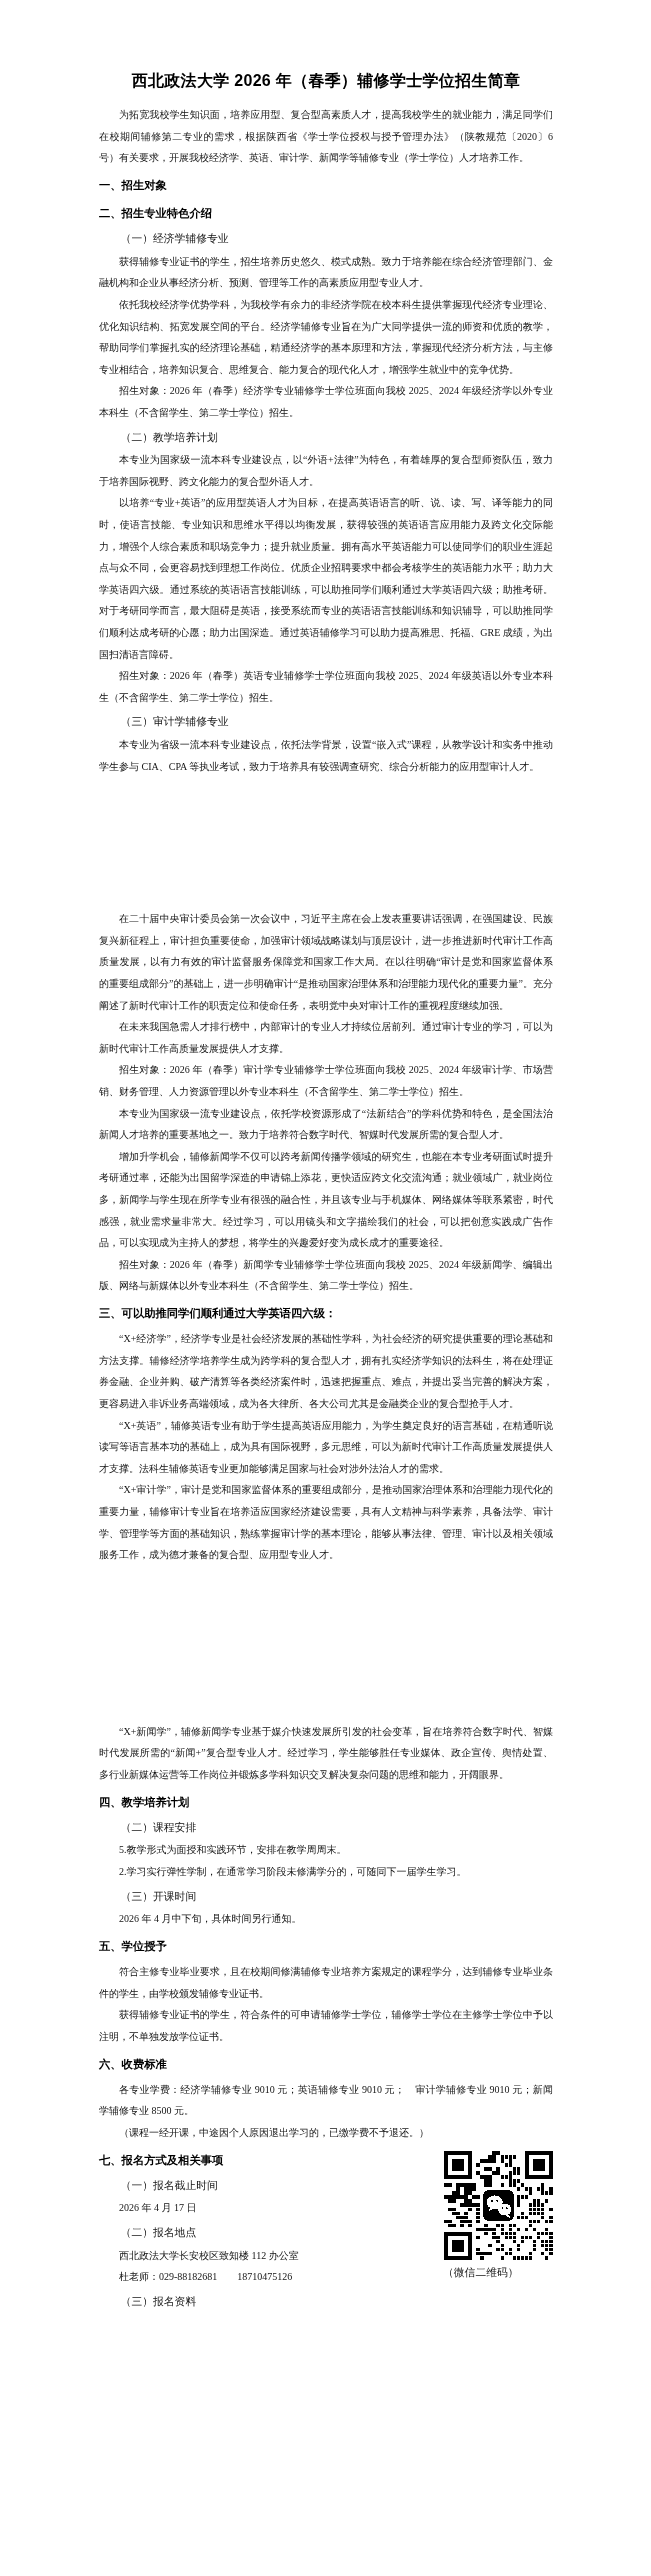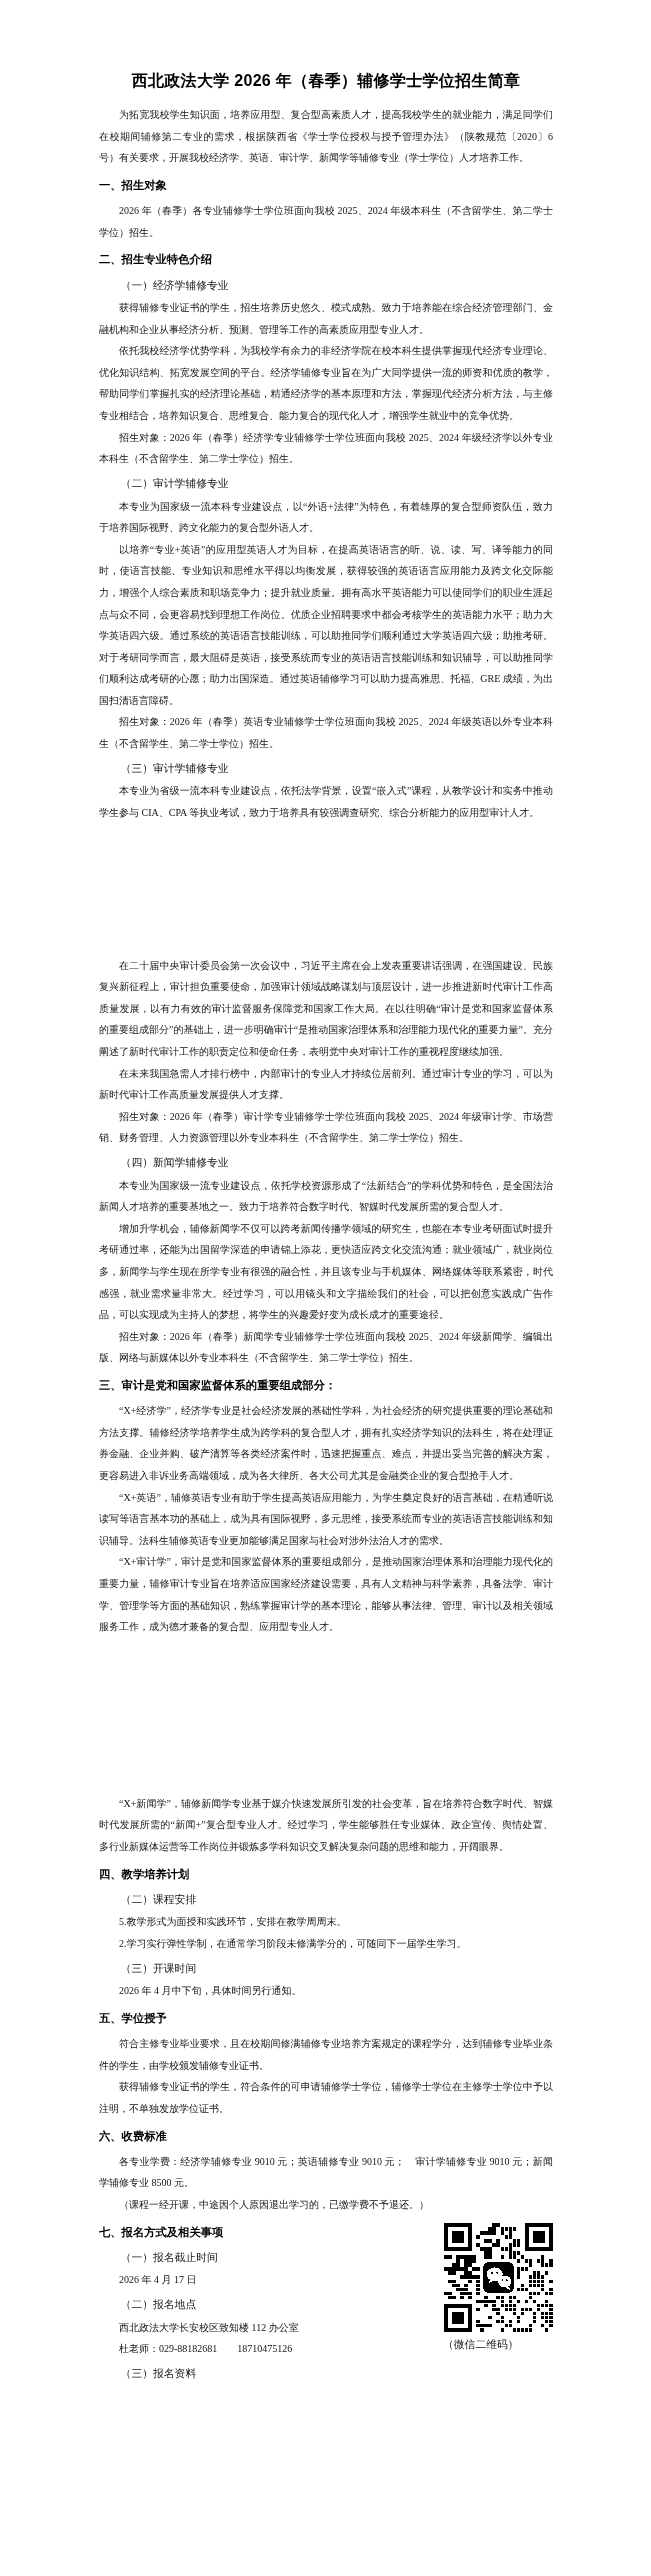--- a/index.html
+++ b/index.html
@@ -35,50 +35,48 @@
 </style>
 </head>
 <body>
 
 <div class="doc">
 
   <h1 class="title">西北政法大学 2026 年（春季）辅修学士学位招生简章</h1>
 
   <p class="p">为拓宽我校学生知识面，培养应用型、复合型高素质人才，提高我校学生的就业能力，满足同学们在校期间辅修第二专业的需求，根据陕西省《学士学位授权与授予管理办法》（陕教规范〔2020〕6 号）有关要求，开展我校经济学、英语、审计学、新闻学等辅修专业（学士学位）人才培养工作。</p>
   <h2 class="h">一、招生对象</h2>
-  <p class="p">2026 年（春季）各专业辅修学士学位班面向我校 2025、2024 年级本科生（不含留学生、第二学士学位）招生。</p>
   <h2 class="h">二、招生专业特色介绍</h2>
 
   <div class="sub">（一）经济学辅修专业</div>
   <p class="p">获得辅修专业证书的学生，招生培养历史悠久、模式成熟。致力于培养能在综合经济管理部门、金融机构和企业从事经济分析、预测、管理等工作的高素质应用型专业人才。</p>
   <p class="p">依托我校经济学优势学科，为我校学有余力的非经济学院在校本科生提供掌握现代经济专业理论、优化知识结构、拓宽发展空间的平台。经济学辅修专业旨在为广大同学提供一流的师资和优质的教学，帮助同学们掌握扎实的经济理论基础，精通经济学的基本原理和方法，掌握现代经济分析方法，与主修专业相结合，培养知识复合、思维复合、能力复合的现代化人才，增强学生就业中的竞争优势。</p>
   <p class="p">招生对象：2026 年（春季）经济学专业辅修学士学位班面向我校 2025、2024 年级经济学以外专业本科生（不含留学生、第二学士学位）招生。</p>
 
-  <div class="sub">（二）审计学辅修专业</div>
+  <div class="sub">（二）教学培养计划</div>
   <p class="p">本专业为国家级一流本科专业建设点，以“外语+法律”为特色，有着雄厚的复合型师资队伍，致力于培养国际视野、跨文化能力的复合型外语人才。</p>
   <p class="p">以培养“专业+英语”的应用型英语人才为目标，在提高英语语言的听、说、读、写、译等能力的同时，使语言技能、专业知识和思维水平得以均衡发展，获得较强的英语语言应用能力及跨文化交际能力，增强个人综合素质和职场竞争力；提升就业质量。拥有高水平英语能力可以使同学们的职业生涯起点与众不同，会更容易找到理想工作岗位。优质企业招聘要求中都会考核学生的英语能力水平；助力大学英语四六级。通过系统的英语语言技能训练，可以助推同学们顺利通过大学英语四六级；助推考研。对于考研同学而言，最大阻碍是英语，接受系统而专业的英语语言技能训练和知识辅导，可以助推同学们顺利达成考研的心愿；助力出国深造。通过英语辅修学习可以助力提高雅思、托福、GRE 成绩，为出国扫清语言障碍。</p>
   <p class="p">招生对象：2026 年（春季）英语专业辅修学士学位班面向我校 2025、2024 年级英语以外专业本科生（不含留学生、第二学士学位）招生。</p>
 
   <div class="sub">（三）审计学辅修专业</div>
   <p class="p">本专业为省级一流本科专业建设点，依托法学背景，设置“嵌入式”课程，从教学设计和实务中推动学生参与 CIA、CPA 等执业考试，致力于培养具有较强调查研究、综合分析能力的应用型审计人才。</p>
 
   <div class="gap-a"></div>
 
   <p class="p">在二十届中央审计委员会第一次会议中，习近平主席在会上发表重要讲话强调，在强国建设、民族复兴新征程上，审计担负重要使命，加强审计领域战略谋划与顶层设计，进一步推进新时代审计工作高质量发展，以有力有效的审计监督服务保障党和国家工作大局。在以往明确“审计是党和国家监督体系的重要组成部分”的基础上，进一步明确审计“是推动国家治理体系和治理能力现代化的重要力量”。充分阐述了新时代审计工作的职责定位和使命任务，表明党中央对审计工作的重视程度继续加强。</p>
   <p class="p">在未来我国急需人才排行榜中，内部审计的专业人才持续位居前列。通过审计专业的学习，可以为新时代审计工作高质量发展提供人才支撑。</p>
   <p class="p">招生对象：2026 年（春季）审计学专业辅修学士学位班面向我校 2025、2024 年级审计学、市场营销、财务管理、人力资源管理以外专业本科生（不含留学生、第二学士学位）招生。</p>
 
-  <div class="sub">（四）新闻学辅修专业</div>
   <p class="p">本专业为国家级一流专业建设点，依托学校资源形成了“法新结合”的学科优势和特色，是全国法治新闻人才培养的重要基地之一。致力于培养符合数字时代、智媒时代发展所需的复合型人才。</p>
   <p class="p">增加升学机会，辅修新闻学不仅可以跨考新闻传播学领域的研究生，也能在本专业考研面试时提升考研通过率，还能为出国留学深造的申请锦上添花，更快适应跨文化交流沟通；就业领域广，就业岗位多，新闻学与学生现在所学专业有很强的融合性，并且该专业与手机媒体、网络媒体等联系紧密，时代感强，就业需求量非常大。经过学习，可以用镜头和文字描绘我们的社会，可以把创意实践成广告作品，可以实现成为主持人的梦想，将学生的兴趣爱好变为成长成才的重要途径。</p>
   <p class="p">招生对象：2026 年（春季）新闻学专业辅修学士学位班面向我校 2025、2024 年级新闻学、编辑出版、网络与新媒体以外专业本科生（不含留学生、第二学士学位）招生。</p>
 
-  <h2 class="h">三、审计是党和国家监督体系的重要组成部分：</h2>
+  <h2 class="h">三、可以助推同学们顺利通过大学英语四六级：</h2>
   <p class="p">“X+经济学”，经济学专业是社会经济发展的基础性学科，为社会经济的研究提供重要的理论基础和方法支撑。辅修经济学培养学生成为跨学科的复合型人才，拥有扎实经济学知识的法科生，将在处理证券金融、企业并购、破产清算等各类经济案件时，迅速把握重点、难点，并提出妥当完善的解决方案，更容易进入非诉业务高端领域，成为各大律所、各大公司尤其是金融类企业的复合型抢手人才。</p>
-  <p class="p">“X+英语”，辅修英语专业有助于学生提高英语应用能力，为学生奠定良好的语言基础，在精通听说读写等语言基本功的基础上，成为具有国际视野，多元思维，接受系统而专业的英语语言技能训练和知识辅导。法科生辅修英语专业更加能够满足国家与社会对涉外法治人才的需求。</p>
+  <p class="p">“X+英语”，辅修英语专业有助于学生提高英语应用能力，为学生奠定良好的语言基础，在精通听说读写等语言基本功的基础上，成为具有国际视野，多元思维，可以为新时代审计工作高质量发展提供人才支撑。法科生辅修英语专业更加能够满足国家与社会对涉外法治人才的需求。</p>
   <p class="p">“X+审计学”，审计是党和国家监督体系的重要组成部分，是推动国家治理体系和治理能力现代化的重要力量，辅修审计专业旨在培养适应国家经济建设需要，具有人文精神与科学素养，具备法学、审计学、管理学等方面的基础知识，熟练掌握审计学的基本理论，能够从事法律、管理、审计以及相关领域服务工作，成为德才兼备的复合型、应用型专业人才。</p>
 
   <div class="gap-b"></div>
 
   <p class="p">“X+新闻学”，辅修新闻学专业基于媒介快速发展所引发的社会变革，旨在培养符合数字时代、智媒时代发展所需的“新闻+”复合型专业人才。经过学习，学生能够胜任专业媒体、政企宣传、舆情处置、多行业新媒体运营等工作岗位并锻炼多学科知识交叉解决复杂问题的思维和能力，开阔眼界。</p>
 
   <h2 class="h">四、教学培养计划</h2>
   <div class="sub">（二）课程安排</div>
   <p class="p">5.教学形式为面授和实践环节，安排在教学周周末。</p>
   <p class="p">2.学习实行弹性学制，在通常学习阶段未修满学分的，可随同下一届学生学习。</p>

